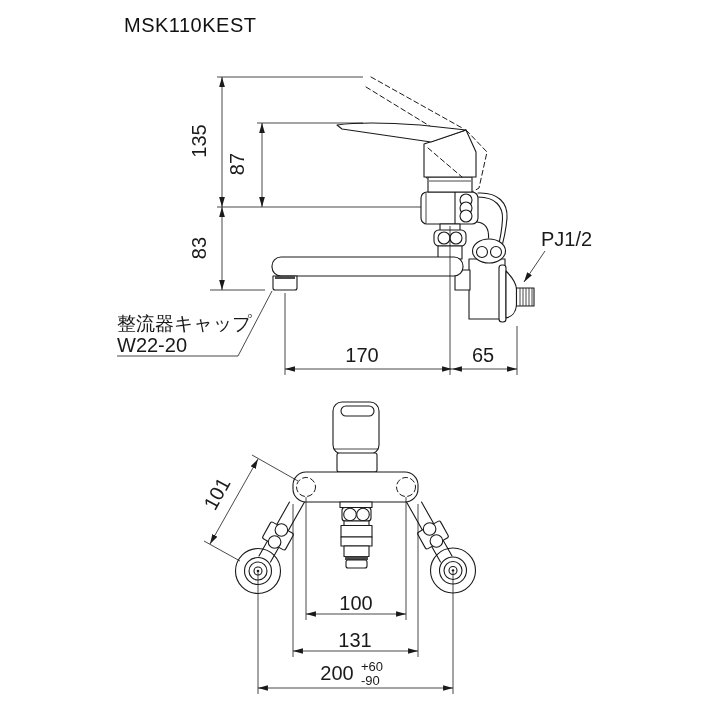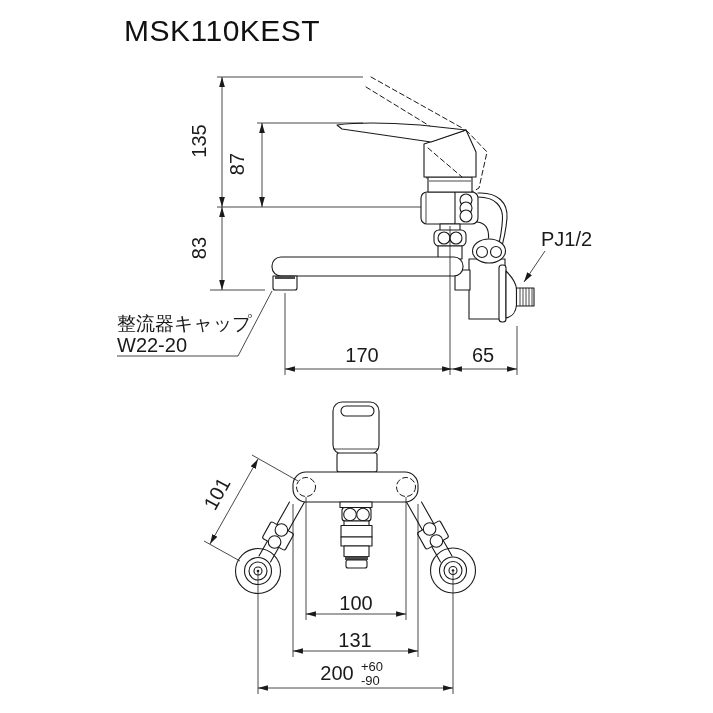--- a/index.html
+++ b/index.html
@@ -1,18 +1,18 @@
 <!DOCTYPE html>
 <html><head>
 <meta charset="utf-8">
 <style>
   html,body{margin:0;padding:0;background:#fff;}
   .canvas{position:relative;width:713px;height:713px;background:#ffffff;overflow:hidden;
           font-family:"Liberation Sans","DejaVu Sans",sans-serif;}
-  .title{position:absolute;left:124px;top:14px;font-size:30px;letter-spacing:.5px;color:#111;}
+  .title{position:absolute;left:124px;top:14px;font-size:20px;letter-spacing:.5px;color:#111;}
   svg{position:absolute;left:0;top:0;}
   .ln{fill:none;stroke:#1a1a1a;stroke-width:1.1;stroke-linejoin:round;stroke-linecap:round;}
   .fw{fill:#ffffff;stroke:#1a1a1a;stroke-width:1.1;stroke-linejoin:round;}
   .dsh{fill:none;stroke:#1a1a1a;stroke-width:1;stroke-dasharray:5 3.2;stroke-linecap:round;}
   .dim{fill:none;stroke:#1a1a1a;stroke-width:.8;}
   .dkband{fill:#4a4a4a;stroke:none;}
   text{fill:#1a1a1a;font-family:"Liberation Sans","DejaVu Sans",sans-serif;font-size:20px;}
   text.sm{font-size:13px;}
   text.jp{font-size:19px;}
 </style>

